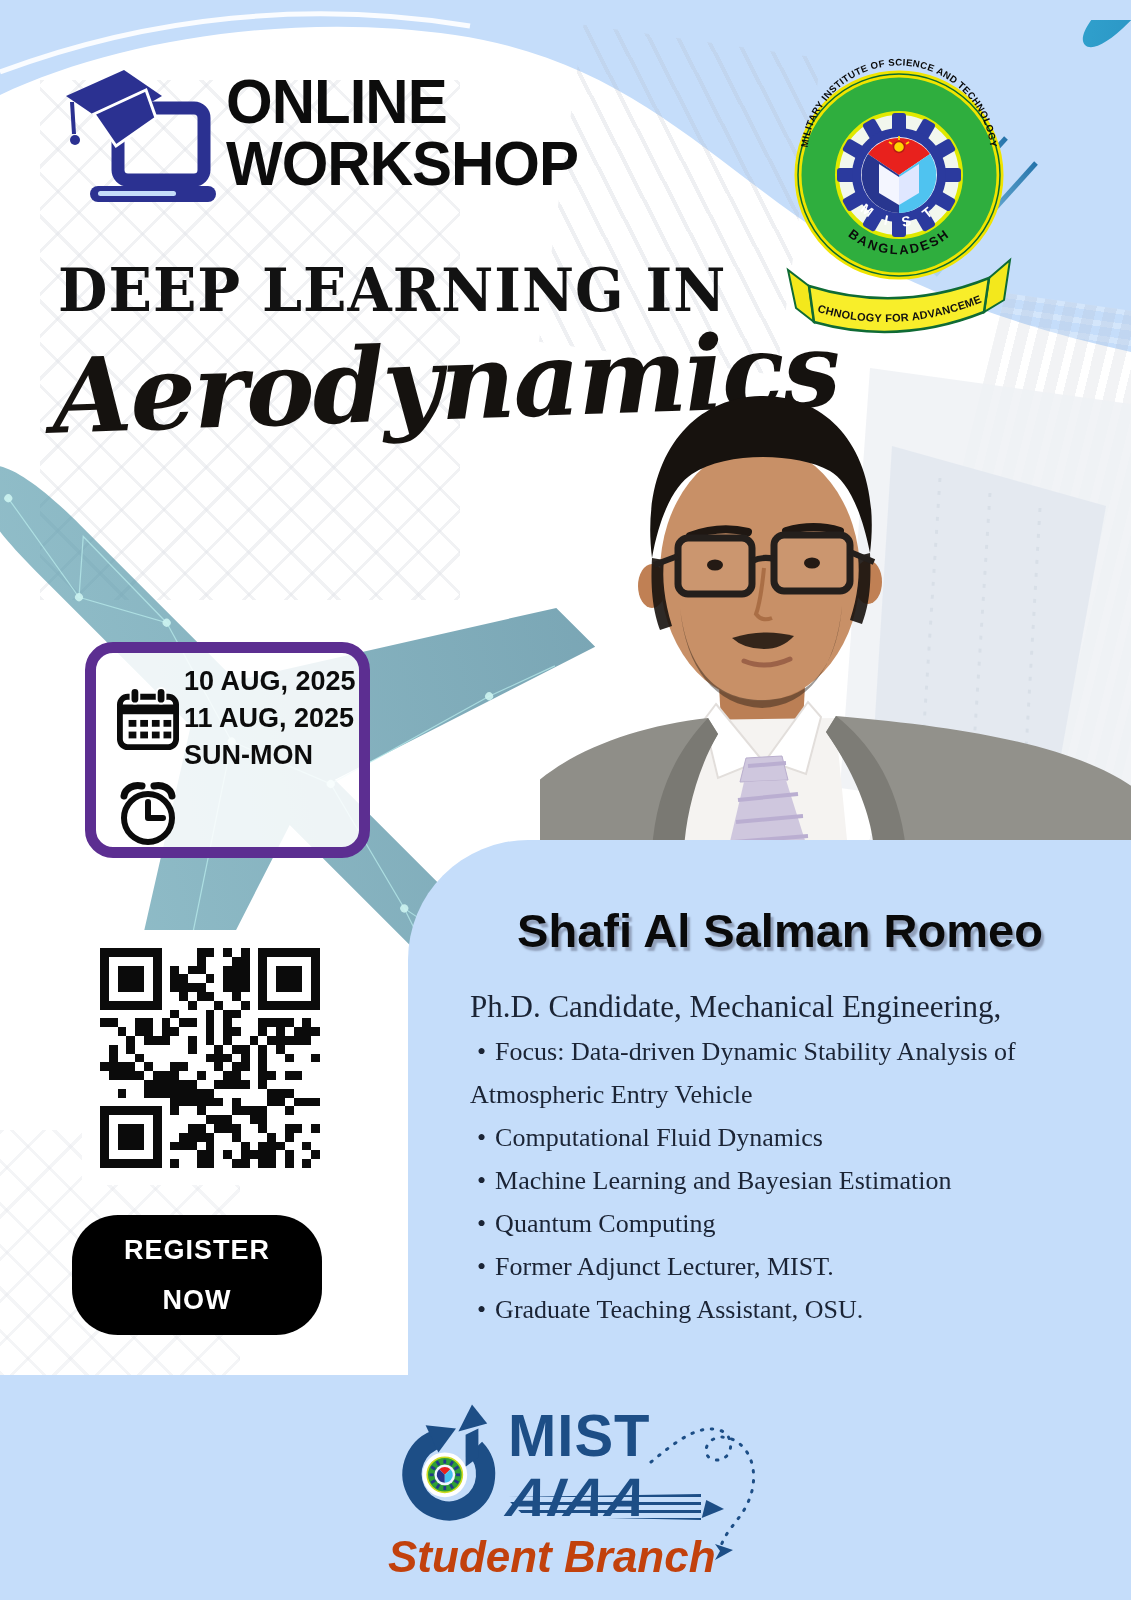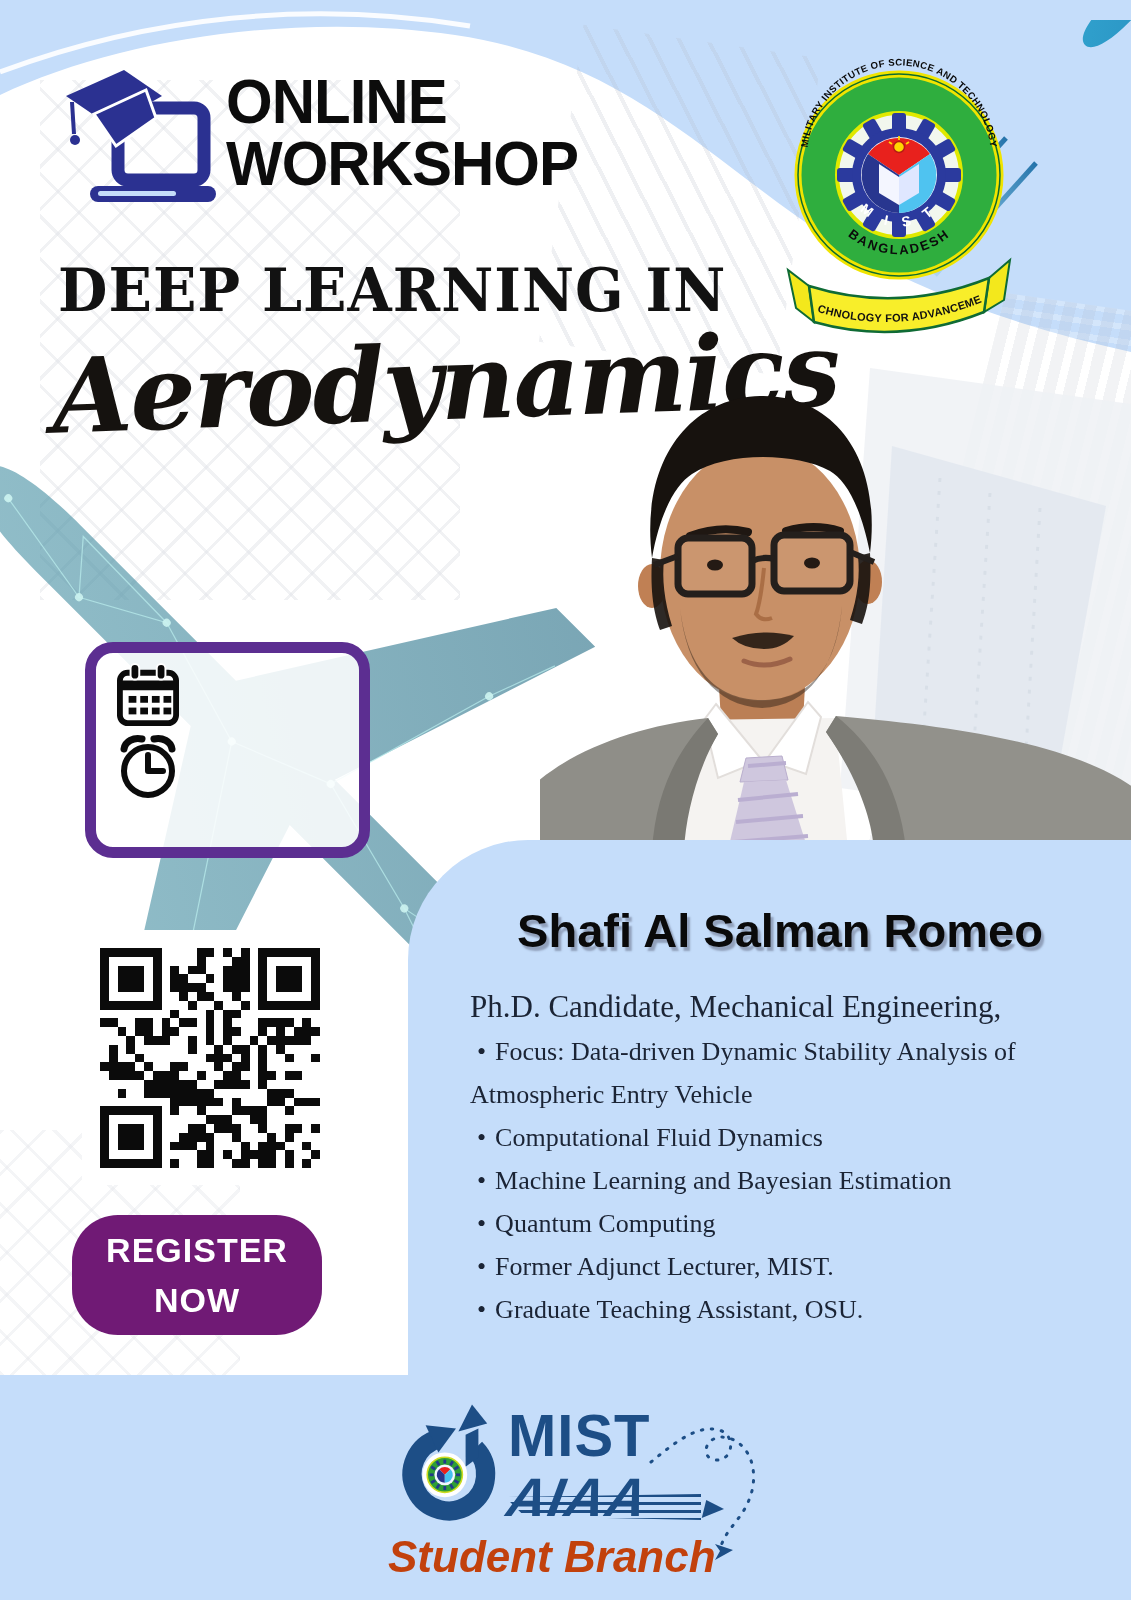--- a/index.html
+++ b/index.html
@@ -36,22 +36,22 @@
   .sched{left:85px;top:642px;width:285px;height:216px;z-index:8;
          border:11px solid #5c2e91;border-radius:28px;background:rgba(255,255,255,.86);
          box-sizing:border-box;padding:10px 0 0 16px;}
   .srow{display:flex;align-items:center;margin-bottom:6px;}
   .sicon{flex:0 0 72px;display:flex;justify-content:center;}
   .scol{color:#0c0c0c;font-weight:800;font-size:27px;line-height:37px;letter-spacing:0;}
 
   
   .qr-pad{left:82px;top:930px;width:256px;height:255px;background:#fff;z-index:8;}
   .qr-pad svg{position:absolute;left:18px;top:18px;}
-  .register{left:72px;top:1215px;width:250px;height:120px;z-index:8;background:#701a75;
-            border-radius:46px;color:#fff;font-weight:900;font-size:34px;letter-spacing:1px;
+  .register{left:72px;top:1215px;width:250px;height:120px;z-index:8;background:#000000;
+            border-radius:46px;color:#fff;font-weight:900;font-size:27px;letter-spacing:1px;
             display:flex;flex-direction:column;align-items:center;justify-content:center;
             line-height:50px;cursor:pointer;border:none;}
 
   
   .photo{left:540px;top:368px;width:591px;height:482px;z-index:6;}
   .panel{left:408px;top:840px;width:723px;height:536px;background:#c5ddfa;
          border-top-left-radius:120px;z-index:7;}
   .speaker-name{left:430px;top:903px;width:700px;text-align:center;z-index:8;
         color:#0a0a0a;font-weight:900;font-size:47px;letter-spacing:0;
         text-shadow:3px 4px 2px rgba(110,120,145,.6);}
@@ -295,20 +295,25 @@
             <rect x="12" y="34" width="8" height="7"></rect>
               <rect x="24" y="34" width="8" height="7"></rect>
             <rect x="36" y="34" width="8" height="7"></rect>
               <rect x="48" y="34" width="8" height="7"></rect>
             <rect x="12" y="46" width="8" height="7"></rect>
               <rect x="24" y="46" width="8" height="7"></rect>
             <rect x="36" y="46" width="8" height="7"></rect>
               <rect x="48" y="46" width="8" height="7"></rect>
           </g>
         </svg>
+      </div>
+      <div class="scol">
+        <div>10 AUG, 2025</div>
+        <div>11 AUG, 2025</div>
+        <div>SUN-MON</div>
       </div>
     </div>
     <div class="srow">
       <div class="sicon">
         <svg width="64" height="66" viewBox="0 0 64 66">
           <path d="M8,16 A14,12 0 0 1 26,6" stroke="#0b0b0b" stroke-width="7" fill="none" stroke-linecap="round"></path>
           <path d="M56,16 A14,12 0 0 0 38,6" stroke="#0b0b0b" stroke-width="7" fill="none" stroke-linecap="round"></path>
           <circle cx="32" cy="38" r="24" fill="#fff" stroke="#0b0b0b" stroke-width="6"></circle>
           <path d="M32,38 L32,22 M32,38 L47,38" stroke="#0b0b0b" stroke-width="6" stroke-linecap="round"></path>
         </svg>

